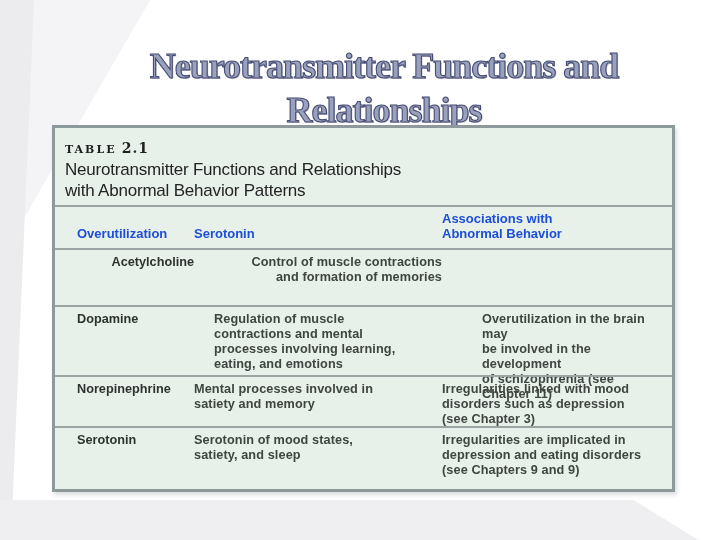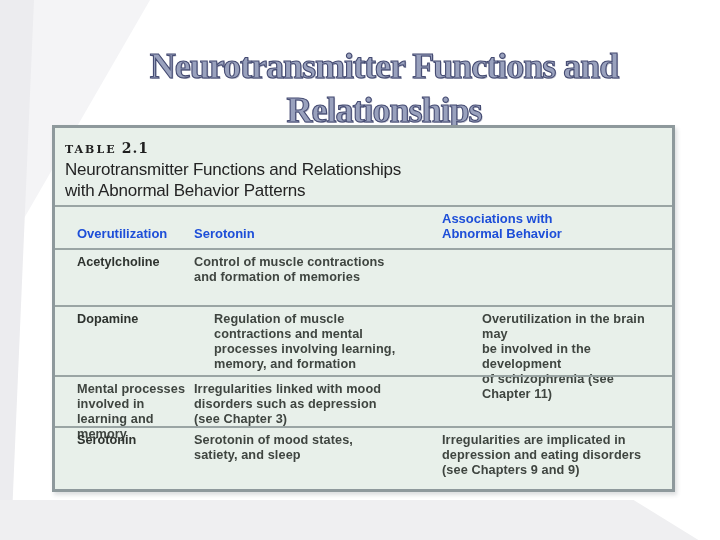--- a/index.html
+++ b/index.html
@@ -62,21 +62,21 @@
     height:43px; border-top:2px solid var(--divider,#9aa5a4);
     align-items:end; padding-bottom:7px;
   }
   .header-cell{
     font-size:13px; line-height:15px; font-weight:700; color:#1d4ed8;
     white-space:pre-line;
   }
   .data-row{
     border-top:2px solid var(--divider,#9aa5a4); padding-top:5px;
   }
-  .row-acetylcholine{height:57px;}
+  .row-acetylcholine{height:57px;text-align:right;}
   .row-dopamine{height:70px;gap:20px;}
   .row-norepinephrine{height:51px;}
   .row-serotonin{height:61px;}
   .cell-name{
     font-size:12.7px; line-height:15px; font-weight:700; color:#2e332f;
   }
   .cell-text{
     font-size:12.7px; line-height:15px; color:#3f4540; white-space:pre-line;
     letter-spacing:0.1px;
     font-weight:bold;
@@ -118,29 +118,30 @@
       <div class="cell-name">Acetylcholine</div>
       <div class="cell-text">Control of muscle contractions
 and formation of memories</div>
     </div>
 
     <div class="grid-row data-row row-dopamine">
       <div class="cell-name">Dopamine</div>
       <div class="cell-text">Regulation of muscle
 contractions and mental
 processes involving learning,
-memory, and formation</div>
+eating, and emotions</div>
       <div class="cell-text">Overutilization in the brain may
 be involved in the development
 of schizophrenia (see Chapter 11)</div>
     </div>
 
     <div class="grid-row data-row row-norepinephrine">
+      <div class="cell-name">Norepinephrine</div>
       <div class="cell-text">Mental processes involved in
-learning and memory</div>
+satiety and memory</div>
       <div class="cell-text">Irregularities linked with mood
 disorders such as depression
 (see Chapter 3)</div>
     </div>
 
     <div class="grid-row data-row row-serotonin">
       <div class="cell-name">Serotonin</div>
       <div class="cell-text">Serotonin of mood states,
 satiety, and sleep</div>
       <div class="cell-text">Irregularities are implicated in

